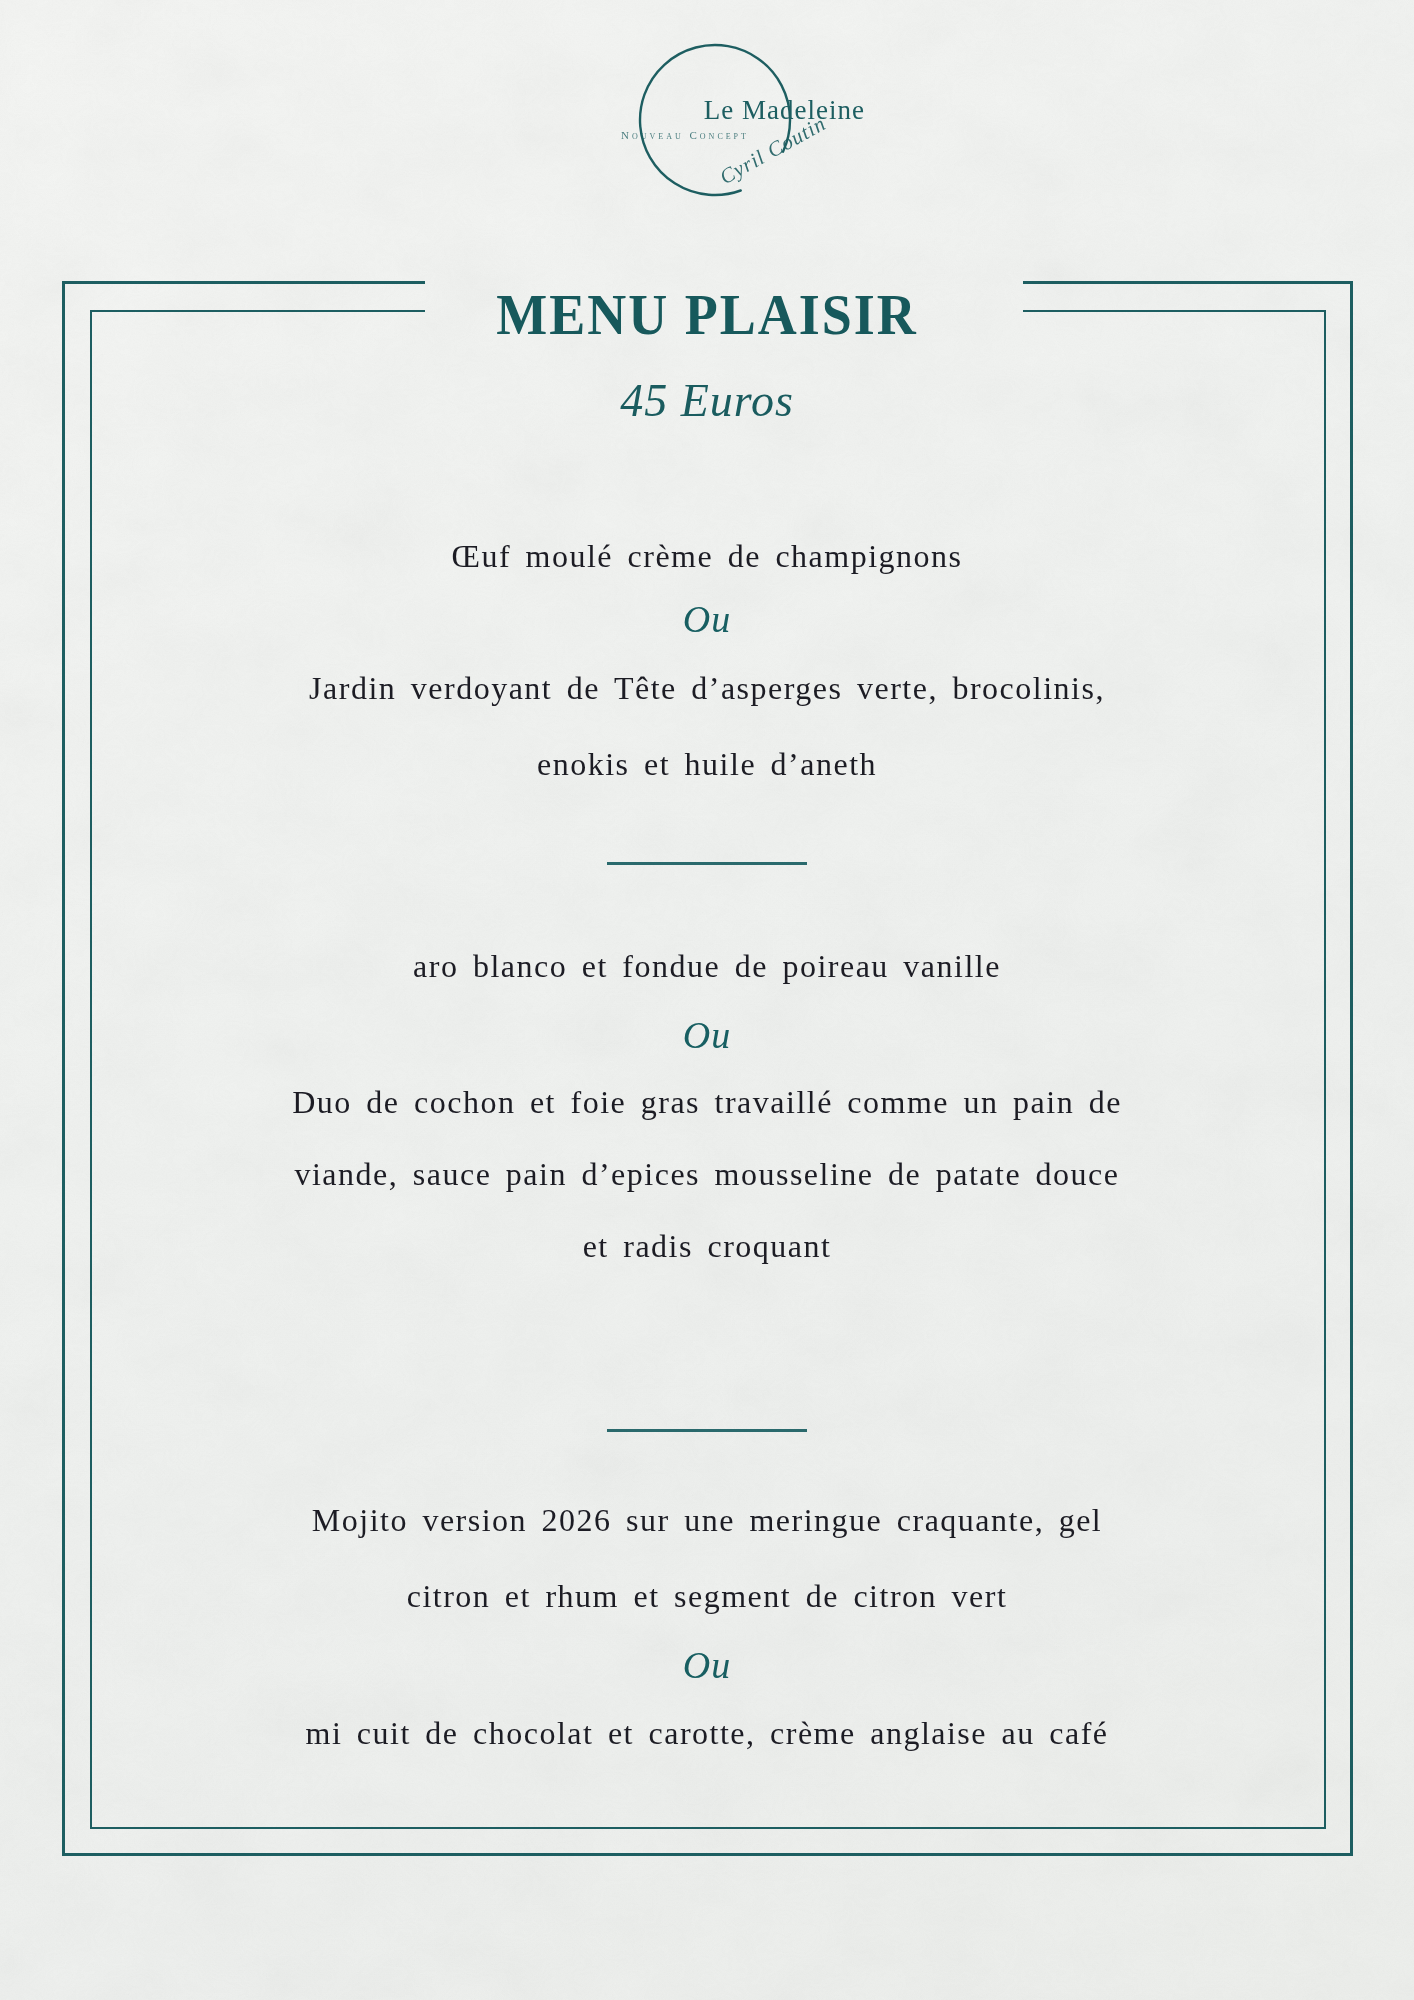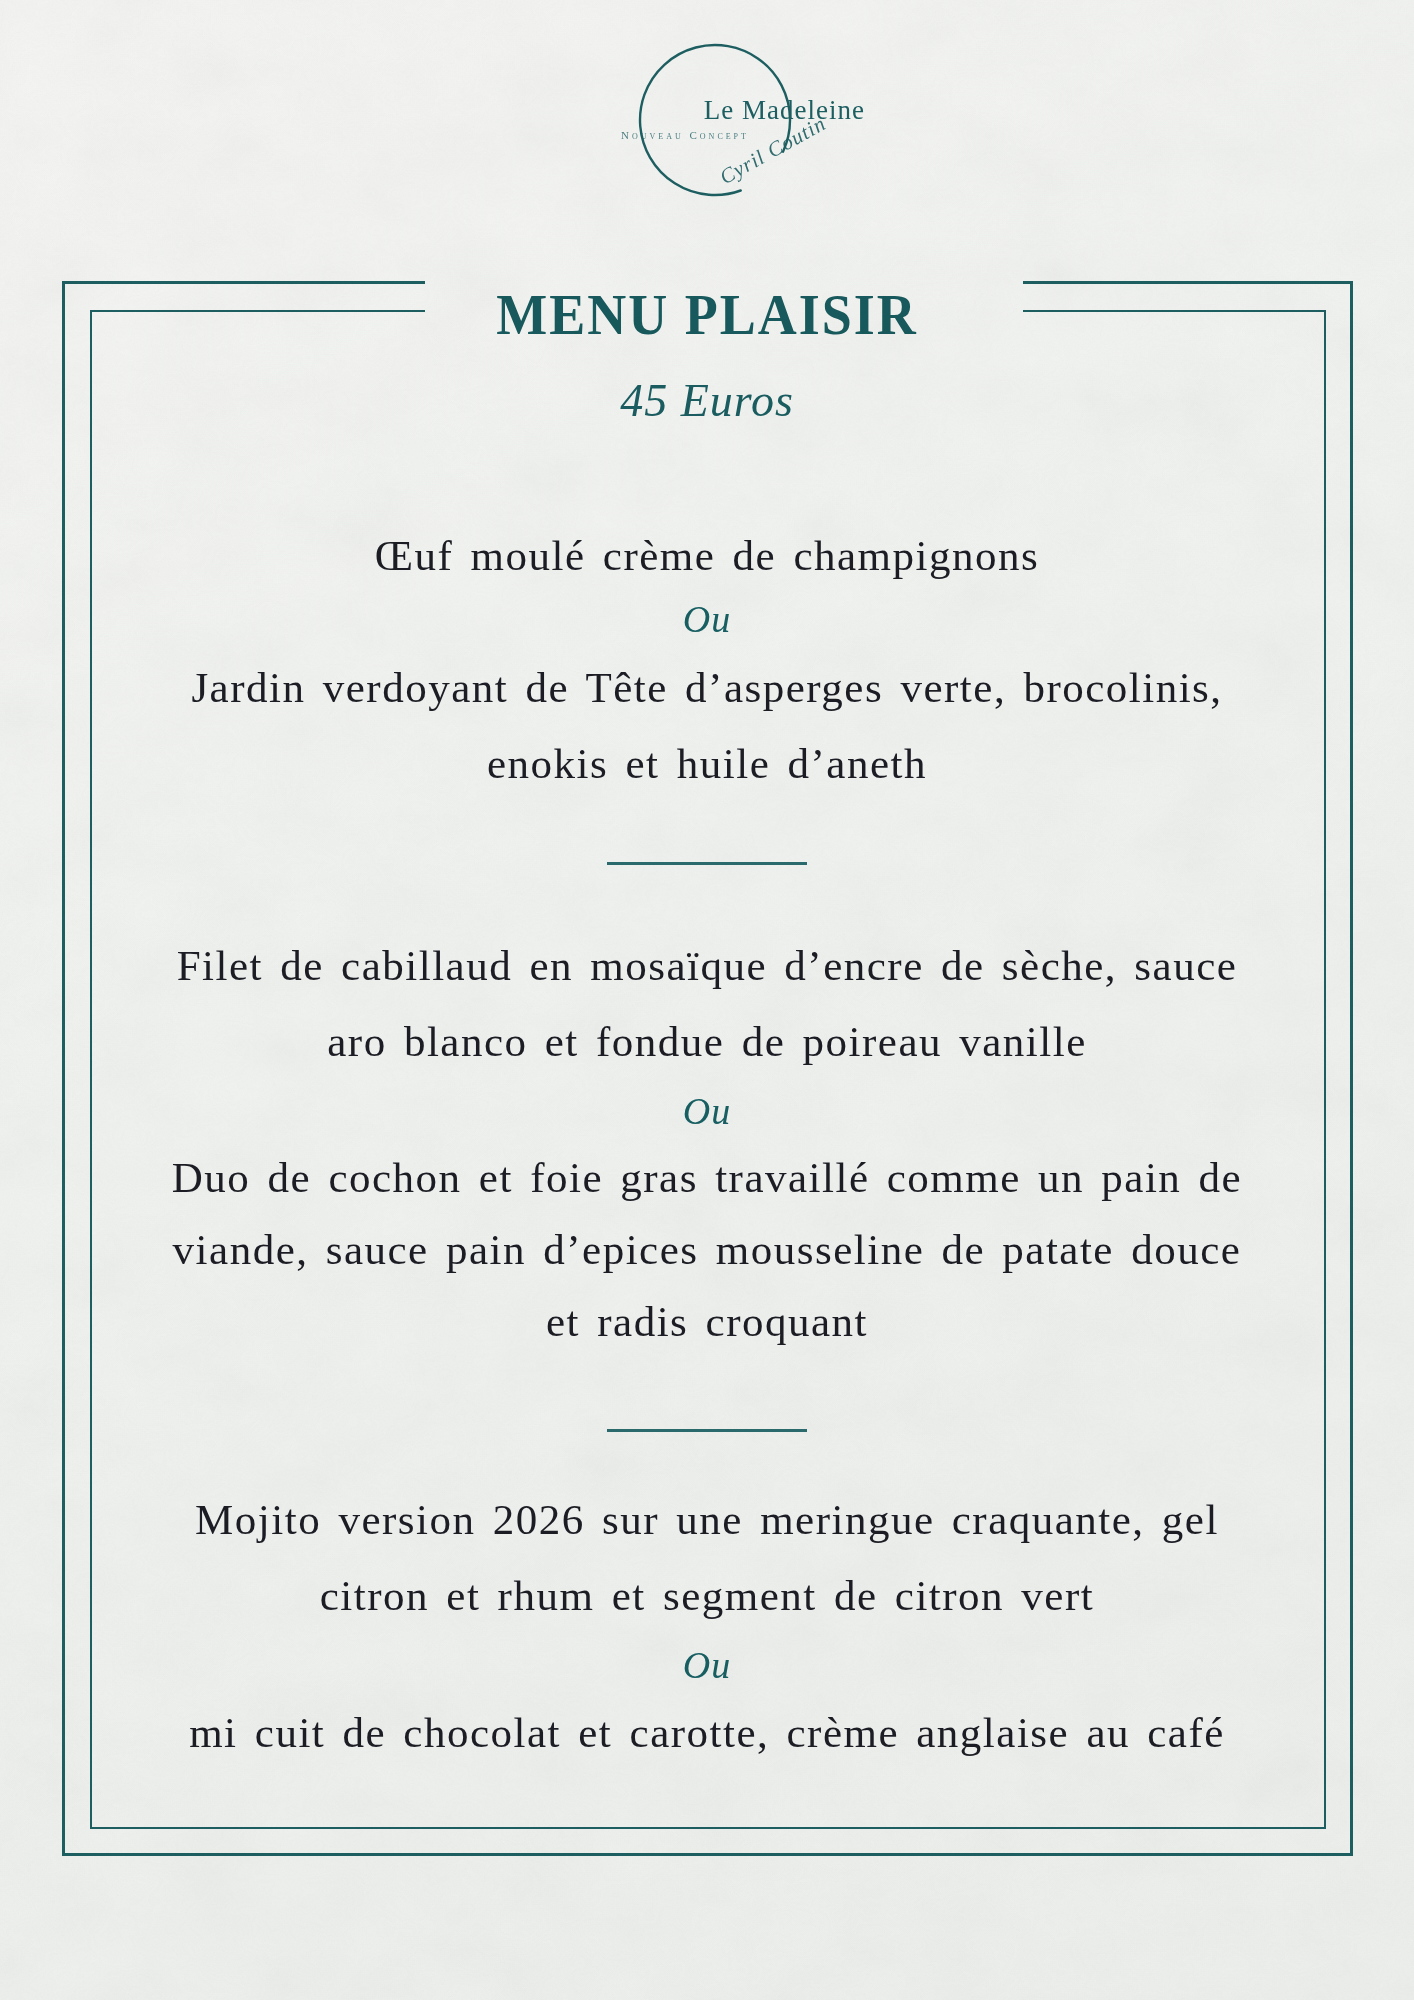--- a/index.html
+++ b/index.html
@@ -45,21 +45,21 @@
     color:#1a5d60;
   }
   
   .fl{position:absolute;background:#1d5f62;}
   
   .course{
     position:absolute;left:107px;width:1200px;
     text-align:center;
   }
   .dish-line{
-    font-size:43px;line-height:76px;
+    font-size:32px;line-height:76px;
     letter-spacing:1.5px;word-spacing:5px;
     color:#1c1c24;
   }
   .lh64{line-height:64px;}
   .lh72{line-height:72px;}
   .lh74{line-height:74px;}
   .or-label{
     font-style:italic;font-size:38px;line-height:62px;
     color:#176063;letter-spacing:1px;
   }
@@ -101,21 +101,20 @@
   <div class="course" style="top:524px;">
     <div class="dish-line lh64">Œuf moulé crème de champignons</div>
     <div class="or-label">Ou</div>
     <div class="dish-line">Jardin verdoyant de Tête d’asperges verte, brocolinis,</div>
     <div class="dish-line">enokis et huile d’aneth</div>
   </div>
 
   <div class="divider" style="top:862px;"></div>
 
   <div class="course" style="top:928px;">
-    <div class="dish-line">Filet de cabillaud en mosaïque d’encre de sèche, sauce</div>
     <div class="dish-line">aro blanco et fondue de poireau vanille</div>
     <div class="or-label">Ou</div>
     <div class="dish-line lh72">Duo de cochon et foie gras travaillé comme un pain de</div>
     <div class="dish-line lh72">viande, sauce pain d’epices mousseline de patate douce</div>
     <div class="dish-line lh72">et radis croquant</div>
   </div>
 
   <div class="divider" style="top:1429px;"></div>
 
   <div class="course" style="top:1482px;">

